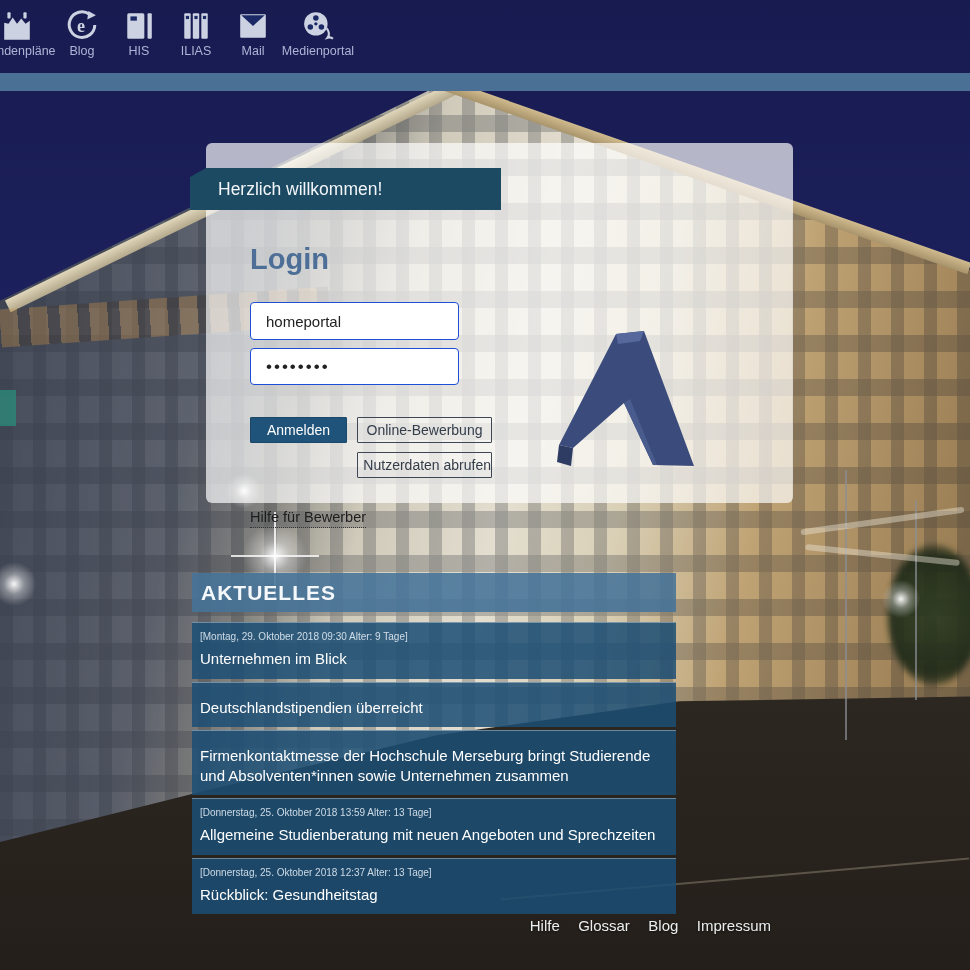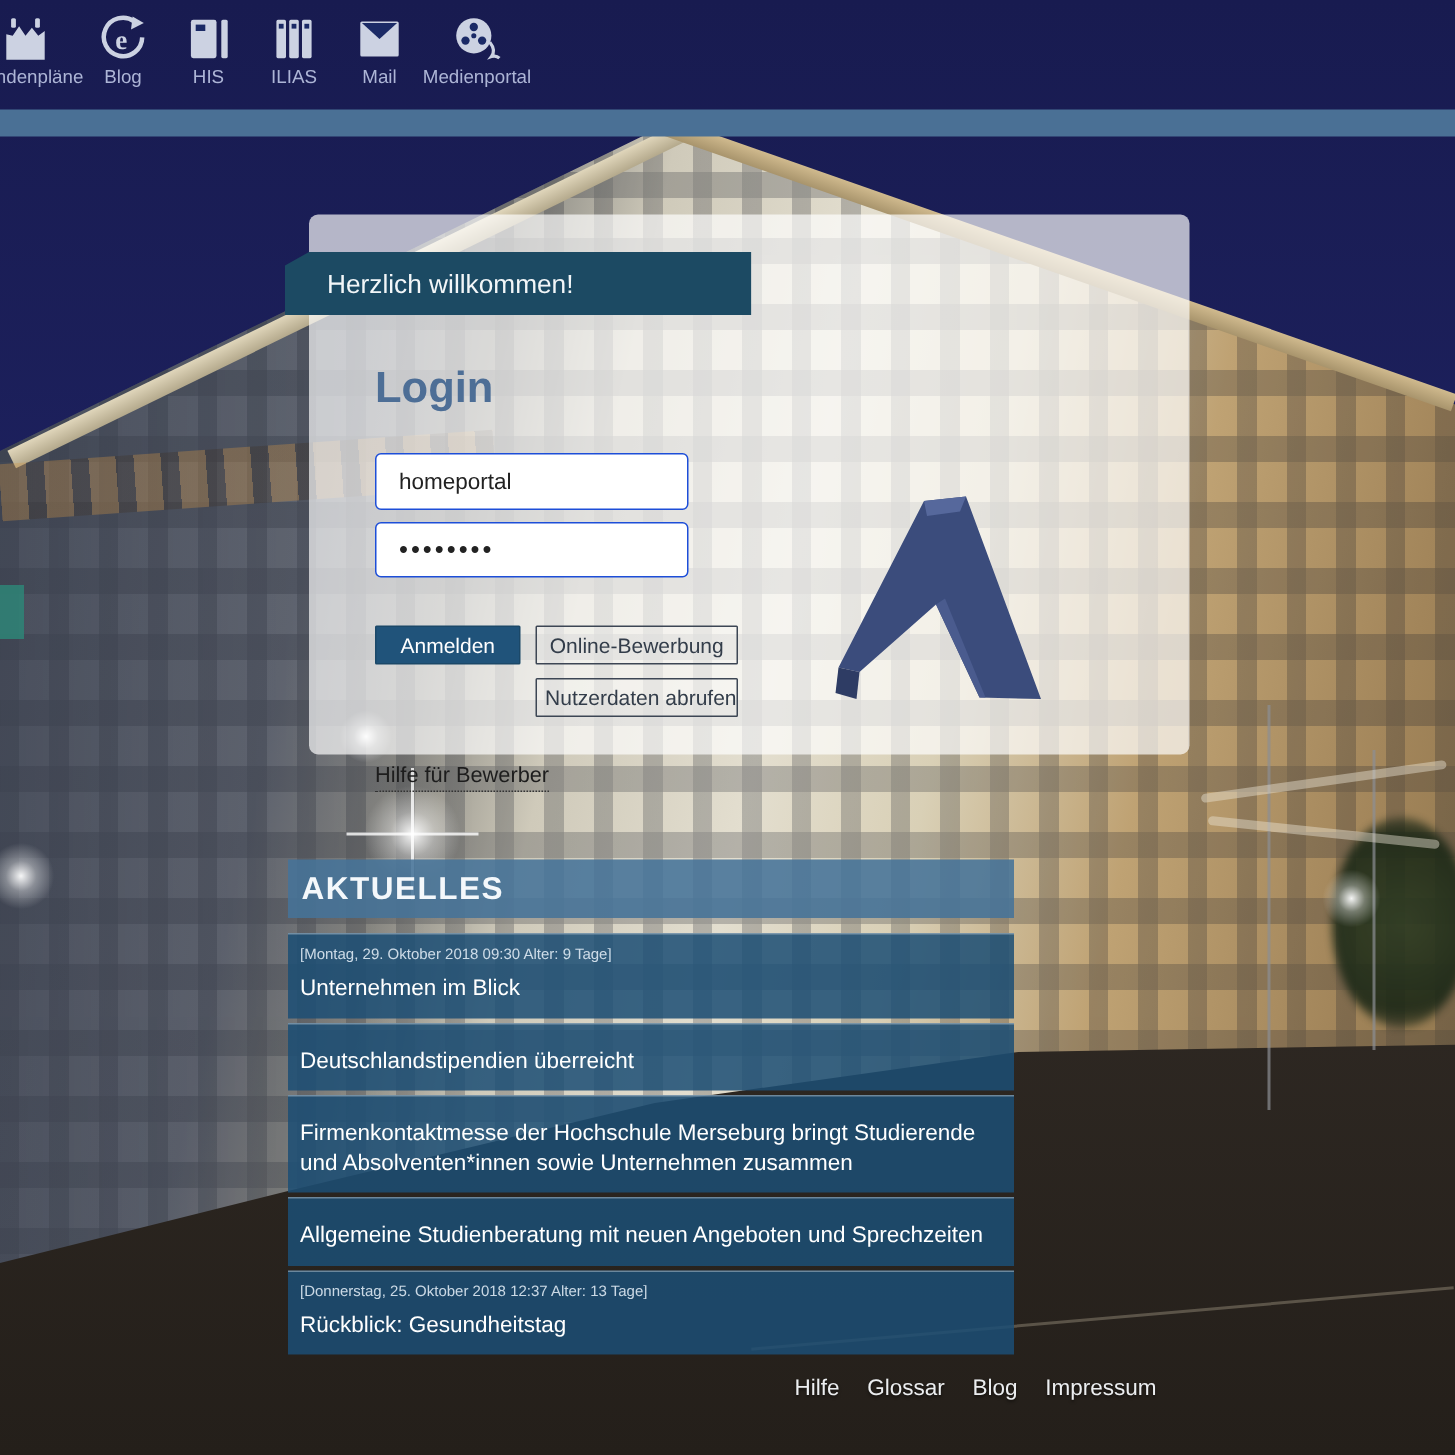--- a/index.html
+++ b/index.html
@@ -217,20 +217,21 @@
         <div class="news-date">[Montag, 29. Oktober 2018 09:30 Alter: 9 Tage]</div>
         <a class="news-title">Unternehmen im Blick</a>
       </li>
       <li class="news-item">
         <a class="news-title">Deutschlandstipendien überreicht</a>
       </li>
       <li class="news-item">
         <a class="news-title">Firmenkontaktmesse der Hochschule Merseburg bringt Studierende und Absolventen*innen sowie Unternehmen zusammen</a>
       </li>
       <li class="news-item">
+        <div class="news-date">[Donnerstag, 25. Oktober 2018 13:59 Alter: 13 Tage]</div>
         <a class="news-title">Allgemeine Studienberatung mit neuen Angeboten und Sprechzeiten</a>
       </li>
       <li class="news-item">
         <div class="news-date">[Donnerstag, 25. Oktober 2018 12:37 Alter: 13 Tage]</div>
         <a class="news-title">Rückblick: Gesundheitstag</a>
       </li>
     </ul>
   </section>
 
   <footer class="footer">

